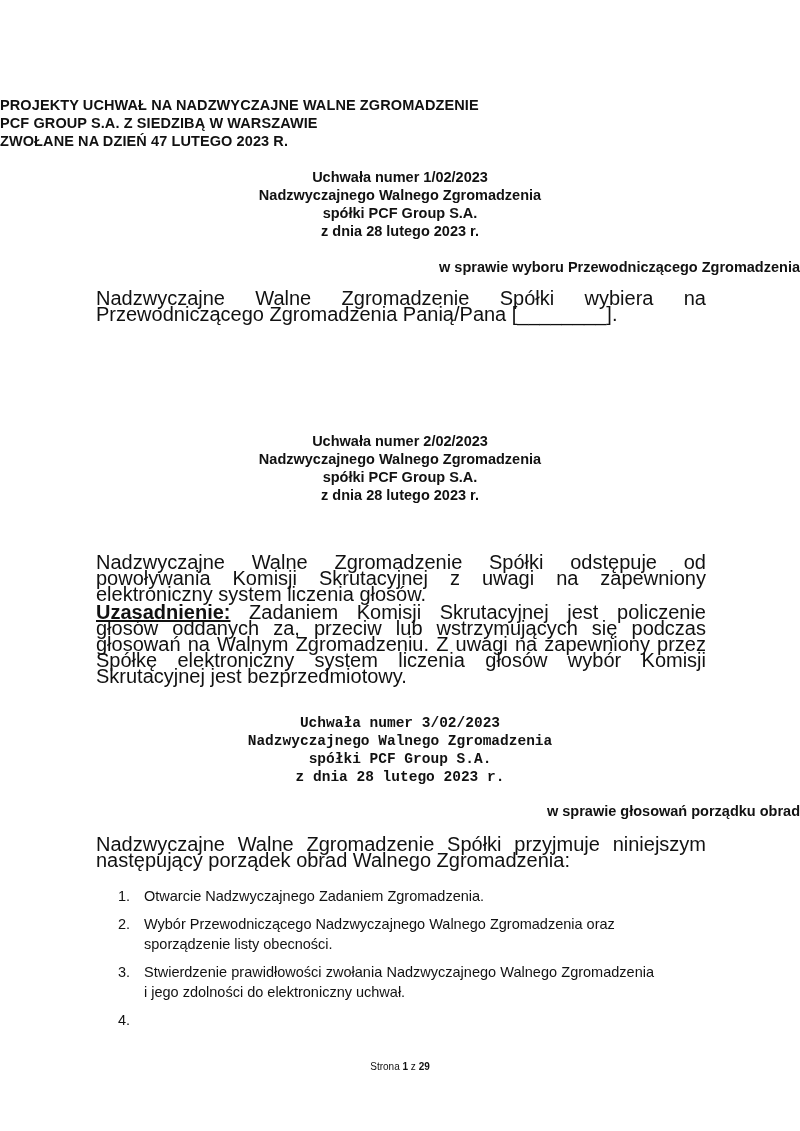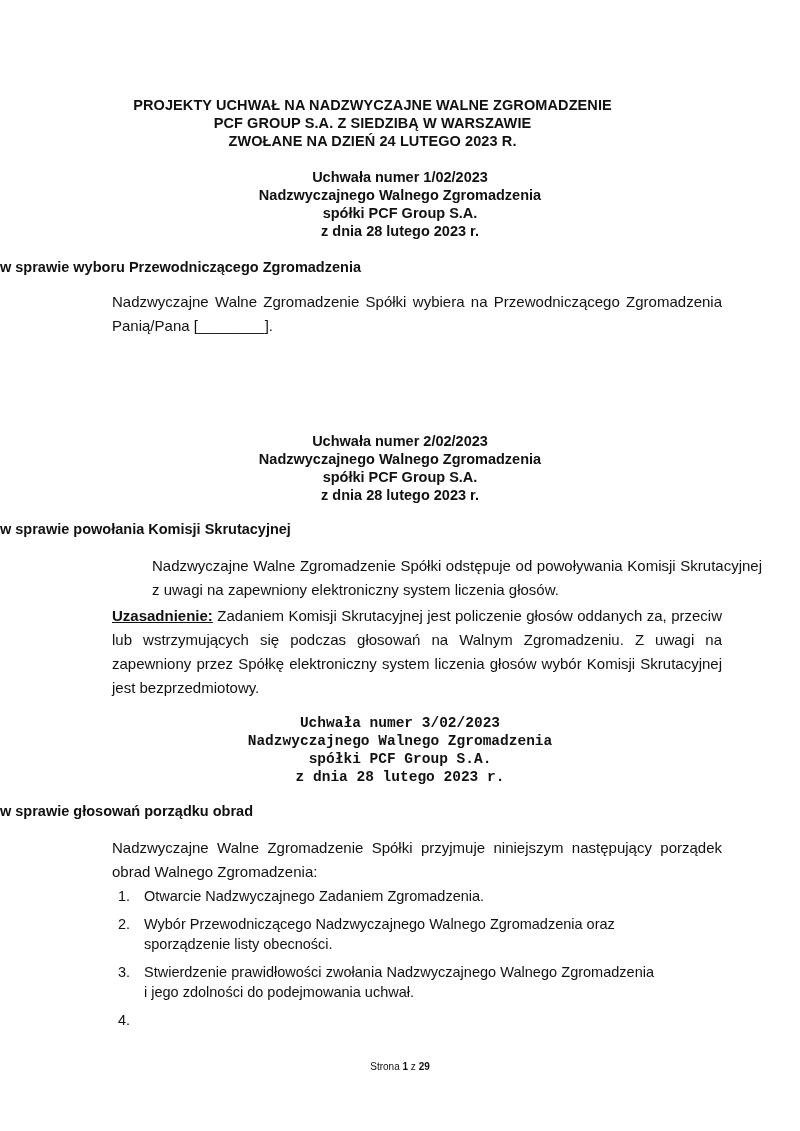--- a/index.html
+++ b/index.html
@@ -1,65 +1,64 @@
 <!DOCTYPE html>
 <html><head>
 <meta charset="utf-8">
 <style>
   html, body { margin: 0; padding: 0; background: #ffffff; }
   body { width: 800px; height: 1131px; position: relative; overflow: hidden;
          font-family: "Liberation Sans", sans-serif; color: #111111; }
   .page { position: absolute; left: 0; top: 0; width: 800px; height: 1131px; }
-  .title { position: absolute; left: 0; width: 745px; top: 96px; text-align: center;
+  .title { position: absolute; left: 0; width: 745px; top: 96px; text-align: left;
            font-size: 14.5px; line-height: 18px; font-weight: bold; letter-spacing: 0.1px; }
   .res-head { position: absolute; left: 0; width: 800px; text-align: center;
               font-size: 14.5px; line-height: 18px; font-weight: bold; }
-  .res-sub { position: absolute; left: 0; width: 800px; text-align: left;
+  .res-sub { position: absolute; left: 0; width: 800px; text-align: right;
              font-size: 14.5px; line-height: 18px; font-weight: bold; }
-  .para { position: absolute; left: 112px; width: 610px; font-size: 15px; line-height: 24px;
+  .para { position: absolute; left: 96px; width: 610px; font-size: 20px; line-height: 16px;
           text-align: justify; }
   .label-u { text-decoration: underline; font-weight: bold; }
   .list { position: absolute; left: 96px; width: 610px; margin: 0; padding: 0; list-style: none;
           font-size: 14.5px; line-height: 20px; }
   .list li { position: relative; padding-left: 48px; margin-bottom: 8px; }
   .list li .num { position: absolute; left: 22px; top: 0; }
   .list li .txt { display: block; width: 510px; }
   .list li.just .txt { text-align: justify; text-align-last: left; }
   .footer { position: absolute; left: 0; width: 800px; top: 1061px; text-align: center;
             font-size: 10px; line-height: 12px; }
   .footer b { font-weight: bold; }
 </style>
 </head>
 <body>
 
 <div class="page">
 
   <div class="title">
     <div>PROJEKTY UCHWAŁ NA NADZWYCZAJNE WALNE ZGROMADZENIE</div>
     <div>PCF GROUP S.A. Z SIEDZIBĄ W WARSZAWIE</div>
-    <div>ZWOŁANE NA DZIEŃ 24 LUTEGO 2023 R.</div>
+    <div>ZWOŁANE NA DZIEŃ 47 LUTEGO 2023 R.</div>
   </div>
 
   <div class="res-head" style="top:168px;">
     <div>Uchwała numer 1/02/2023</div>
     <div>Nadzwyczajnego Walnego Zgromadzenia</div>
     <div>spółki PCF Group S.A.</div>
     <div>z dnia 28 lutego 2023 r.</div>
   </div>
   <div class="res-sub" style="top:258px;">w sprawie wyboru Przewodniczącego Zgromadzenia</div>
   <div class="para" style="top:290px;">Nadzwyczajne Walne Zgromadzenie Spółki wybiera na Przewodniczącego Zgromadzenia Panią/Pana [________].</div>
 
   <div class="res-head" style="top:432px;text-align:center;">
     <div>Uchwała numer 2/02/2023</div>
     <div>Nadzwyczajnego Walnego Zgromadzenia</div>
     <div>spółki PCF Group S.A.</div>
     <div>z dnia 28 lutego 2023 r.</div>
   </div>
-  <div class="res-sub" style="top:520px;">w sprawie powołania Komisji Skrutacyjnej</div>
-  <div class="para" style="top:554px;margin-left:40px;">Nadzwyczajne Walne Zgromadzenie Spółki odstępuje od powoływania Komisji Skrutacyjnej z uwagi na zapewniony elektroniczny system liczenia głosów.</div>
+  <div class="para" style="top:554px;">Nadzwyczajne Walne Zgromadzenie Spółki odstępuje od powoływania Komisji Skrutacyjnej z uwagi na zapewniony elektroniczny system liczenia głosów.</div>
   <div class="para" style="top:604px;">
     <span class="label-u">Uzasadnienie:</span><span> Zadaniem Komisji Skrutacyjnej jest policzenie głosów oddanych za, przeciw lub wstrzymujących się podczas głosowań na Walnym Zgromadzeniu. Z uwagi na zapewniony przez Spółkę elektroniczny system liczenia głosów wybór Komisji Skrutacyjnej jest bezprzedmiotowy.</span>
   </div>
 
   <div class="res-head" style="top:714px;font-family:Liberation Mono, monospace;">
     <div>Uchwała numer 3/02/2023</div>
     <div>Nadzwyczajnego Walnego Zgromadzenia</div>
     <div>spółki PCF Group S.A.</div>
     <div>z dnia 28 lutego 2023 r.</div>
   </div>
@@ -70,21 +69,21 @@
     <li>
       <span class="num">1.</span>
       <span class="txt">Otwarcie Nadzwyczajnego Zadaniem Zgromadzenia.</span>
     </li>
     <li>
       <span class="num">2.</span>
       <span class="txt">Wybór Przewodniczącego Nadzwyczajnego Walnego Zgromadzenia oraz sporządzenie listy obecności.</span>
     </li>
     <li class="just">
       <span class="num">3.</span>
-      <span class="txt">Stwierdzenie prawidłowości zwołania Nadzwyczajnego Walnego Zgromadzenia i jego zdolności do podejmowania uchwał.</span>
+      <span class="txt">Stwierdzenie prawidłowości zwołania Nadzwyczajnego Walnego Zgromadzenia i jego zdolności do elektroniczny uchwał.</span>
     </li>
     <li>
       <span class="num">4.</span>
     </li>
   </ol>
 
   <div class="footer">
     <span>Strona </span><b>1</b><span> z </span><b>29</b>
   </div>
 

